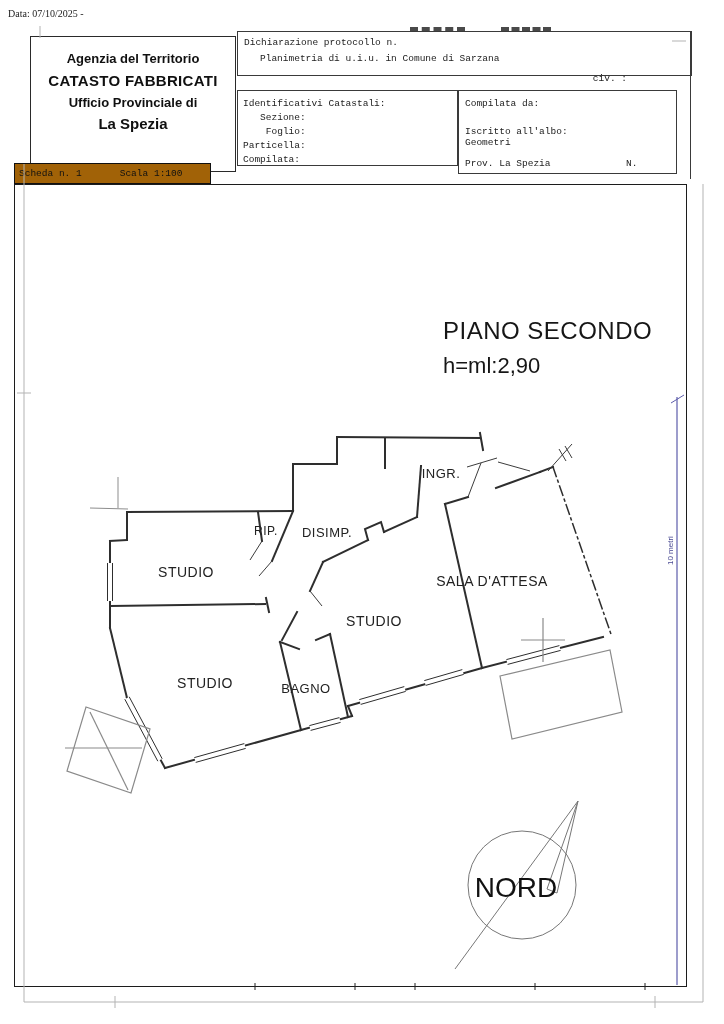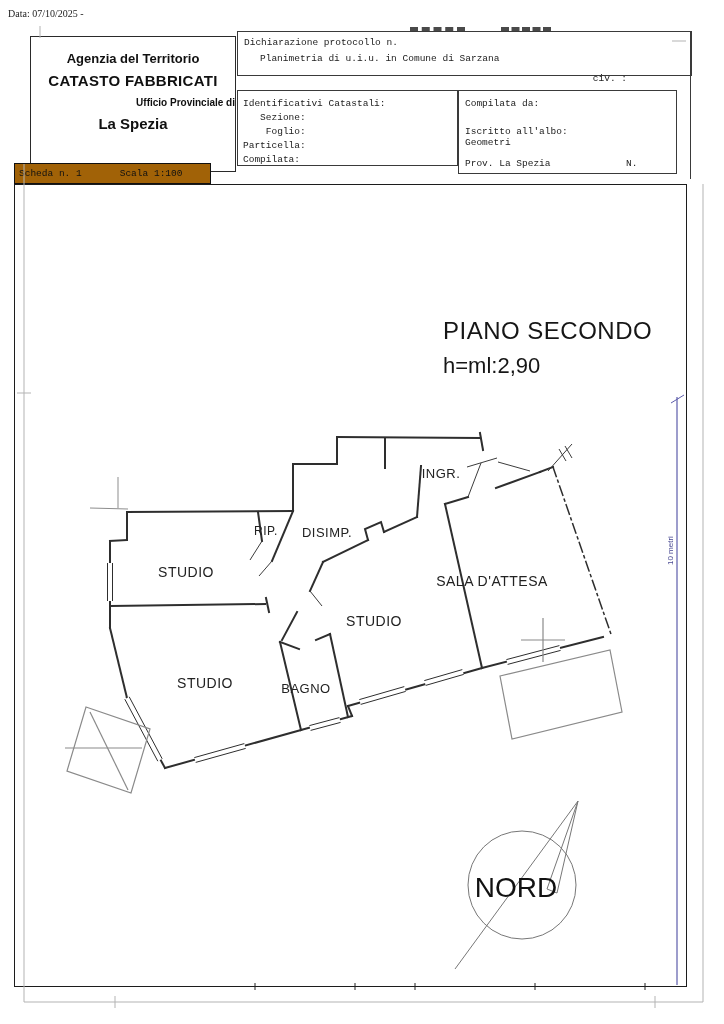--- a/index.html
+++ b/index.html
@@ -6,21 +6,21 @@
   body{width:724px;height:1024px;position:relative;overflow:hidden;
        font-family:"Liberation Sans",sans-serif;color:#1a1a1a;}
   .abs{position:absolute;}
   .mono{font-family:"Liberation Mono",monospace;font-size:9.5px;color:#222;line-height:14px;white-space:pre;}
   .serif{font-family:"Liberation Serif",serif;}
   .box{border:1px solid #3a3a3a;box-sizing:border-box;background:#fff;}
   .agency{left:30px;top:36px;width:204px;height:122px;border:1.4px solid #2a2a2a;text-align:center;padding-top:12px;}
   .agency div{font-weight:bold;color:#101010;}
   .ag1{font-size:13px;line-height:20px;}
   .ag2{font-size:15px;line-height:24px;letter-spacing:.3px;}
-  .ag3{font-size:10px;line-height:20px;text-align:right;}
+  .ag3{font-size:13px;line-height:20px;}
   .ag4{font-size:15px;line-height:22px;}
   .scheda{left:14px;top:163px;width:197px;height:21px;border:1.8px solid #111;display:flex;align-items:center;box-sizing:border-box;background:#a16207;}
   .scheda span{font-family:"Liberation Mono",monospace;font-size:9.5px;color:#111;}
   .dich{left:237px;top:31px;width:455px;height:45px;}
   .idbox{left:237px;top:90px;width:221px;height:76px;}
   .compbox{left:458px;top:90px;width:219px;height:84px;}
   .frame{left:14px;top:184px;width:673px;height:803px;border:1.5px solid #1c1c1c;box-sizing:border-box;}
   .title1{left:443px;top:317px;font-size:24px;letter-spacing:.5px;color:#161616;}
   .title2{left:443px;top:353px;font-size:22px;color:#161616;}
   .redact{height:4px;border-top:4px dashed #4a4a4a;}

